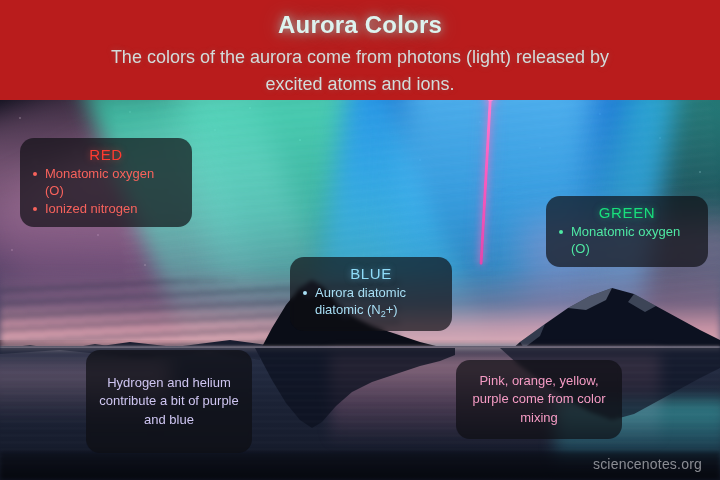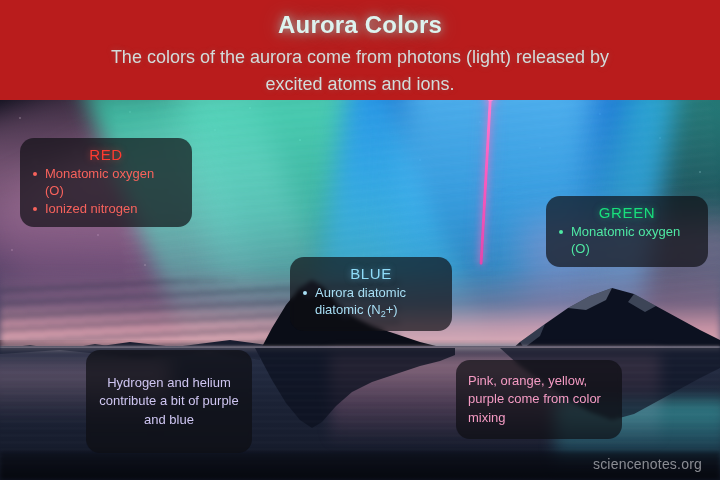--- a/index.html
+++ b/index.html
@@ -221,21 +221,21 @@
   #card-blue  { left:290px; top:257px; width:162px; color:#7fd4f5; }
   #card-blue .hdr{ color:#8fdcf8; text-shadow:0 0 6px rgba(120,205,245,.5); }
   #card-blue li{ color:#a8dff5; }
 
   #card-hydrogen{
     left:86px; top:350px; width:166px; padding:24px 12px;
     color:#cfc6f2; text-align:center; font-size:13px; line-height:1.42;
   }
   #card-mixing{
     left:456px; top:360px; width:166px; padding:12px 12px;
-    color:#f59bc4; text-align:left; font-size:13px; line-height:1.42;
+    color:#f59bc4; text-align:center; font-size:13px; line-height:1.42;
   }
 
   #watermark{
     position:absolute; right:18px; bottom:8px; z-index:35;
     font-size:14px; color:rgba(215,215,220,.62); letter-spacing:.2px;
   }
 </style>
 </head>
 <body>
 

